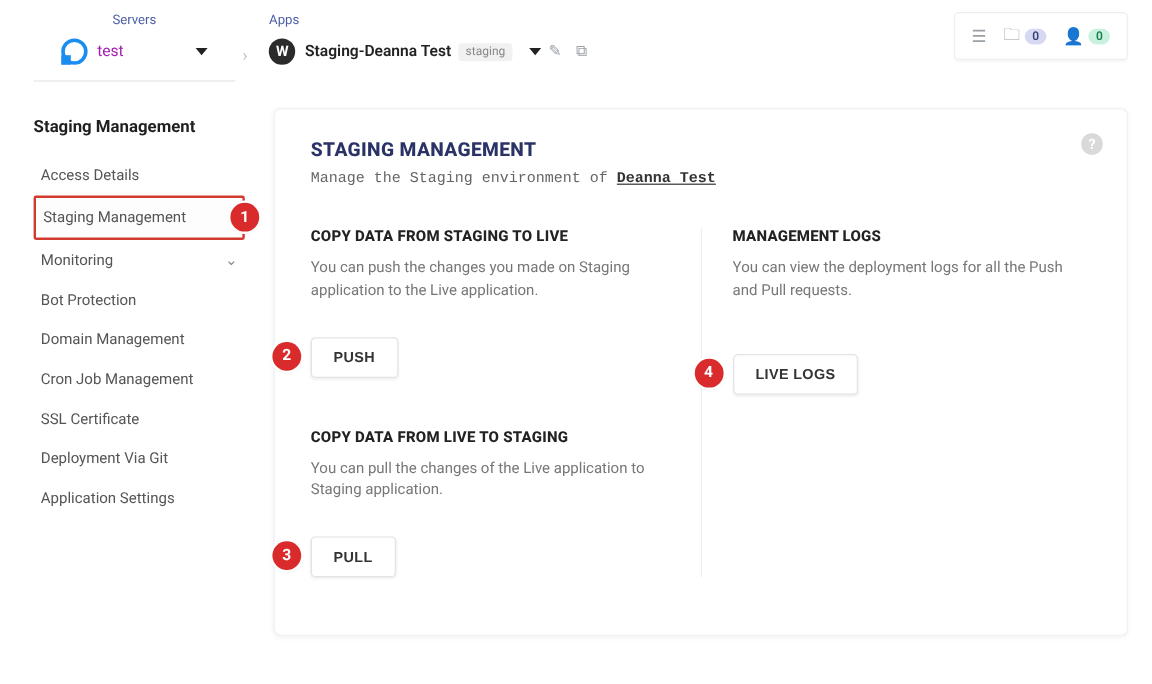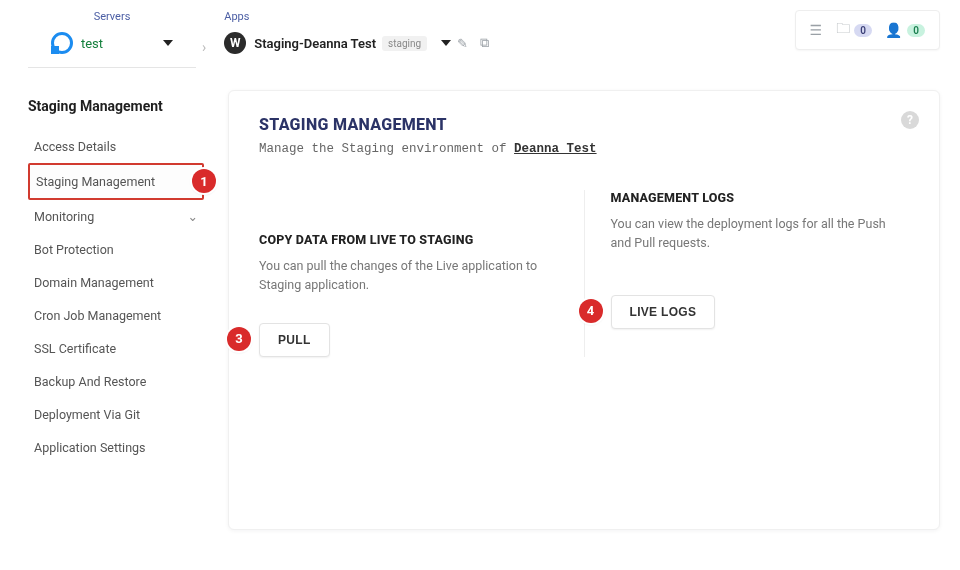--- a/index.html
+++ b/index.html
@@ -23,21 +23,21 @@
   .crumb-label { font-size: 11px; color: #4b5ea4; margin-bottom: 4px; }
   .crumb-row { display: flex; align-items: center; height: 32px; }
   .do-icon {
     width: 22px; height: 22px; border: 3px solid #1b8cf0; border-radius: 50%;
     position: relative; margin-right: 8px;
   }
   .do-icon::after {
     content: ""; position: absolute; left: -3px; bottom: -3px;
     width: 8px; height: 8px; background: #1b8cf0;
   }
-  .crumb-text { font-size: 13px; color: #15803d; margin-right: 56px; }
+  .crumb-text { font-size: 13px; color: #a21caf; margin-right: 56px; }
   .caret-down {
     width: 0; height: 0; border-left: 5px solid transparent; border-right: 5px solid transparent;
     border-top: 6px solid #222; margin-left: 4px; display: inline-block;
   }
   .chev-right { color: #bbb; font-size: 14px; margin: 0 14px 0 6px; align-self: center; margin-top: 16px;}
   .servers-block { width: 168px; border-bottom: 1px solid #e5e5e5; padding-bottom: 8px; align-items: center;}
   .apps-block { margin-left: 4px; }
   .wp-icon {
     width: 22px; height: 22px; border-radius: 50%; background: #2b2b2b; color: #fff;
     display: inline-flex; align-items: center; justify-content: center; font-size: 12px; margin-right: 8px;
@@ -166,39 +166,44 @@
     <div class="side-item">
       <span>Domain Management</span>
     </div>
     <div class="side-item">
       <span>Cron Job Management</span>
     </div>
     <div class="side-item">
       <span>SSL Certificate</span>
     </div>
     <div class="side-item">
-      <span>Backup And Restore</span>
-    </div>
-    <div class="side-item">
       <span>Deployment Via Git</span>
     </div>
     <div class="side-item">
       <span>Application Settings</span>
     </div>
   </div>
 
   <div class="content">
     <div class="help-icon">?</div>
     <div class="page-title">STAGING MANAGEMENT</div>
     <div class="page-sub">
       <span>Manage the Staging environment of </span><a href="#">Deanna Test</a>
     </div>
 
     <div class="cols">
       <div class="col-left">
+        <div style="position:relative;">
+          <div class="sec-title">COPY DATA FROM STAGING TO LIVE</div>
+          <div class="sec-desc">You can push the changes you made on Staging application to the Live application.</div>
+          <div style="position:relative; display:inline-block;">
+            <span class="bubble" style="left:-32px; top:4px;">2</span>
+            <button class="btn">PUSH</button>
+          </div>
+        </div>
 
         <div class="section2" style="position:relative;">
           <div class="sec-title">COPY DATA FROM LIVE TO STAGING</div>
           <div class="sec-desc">You can pull the changes of the Live application to Staging application.</div>
           <div style="position:relative; display:inline-block;">
             <span class="bubble" style="left:-32px; top:4px;">3</span>
             <button class="btn">PULL</button>
           </div>
         </div>
       </div>

